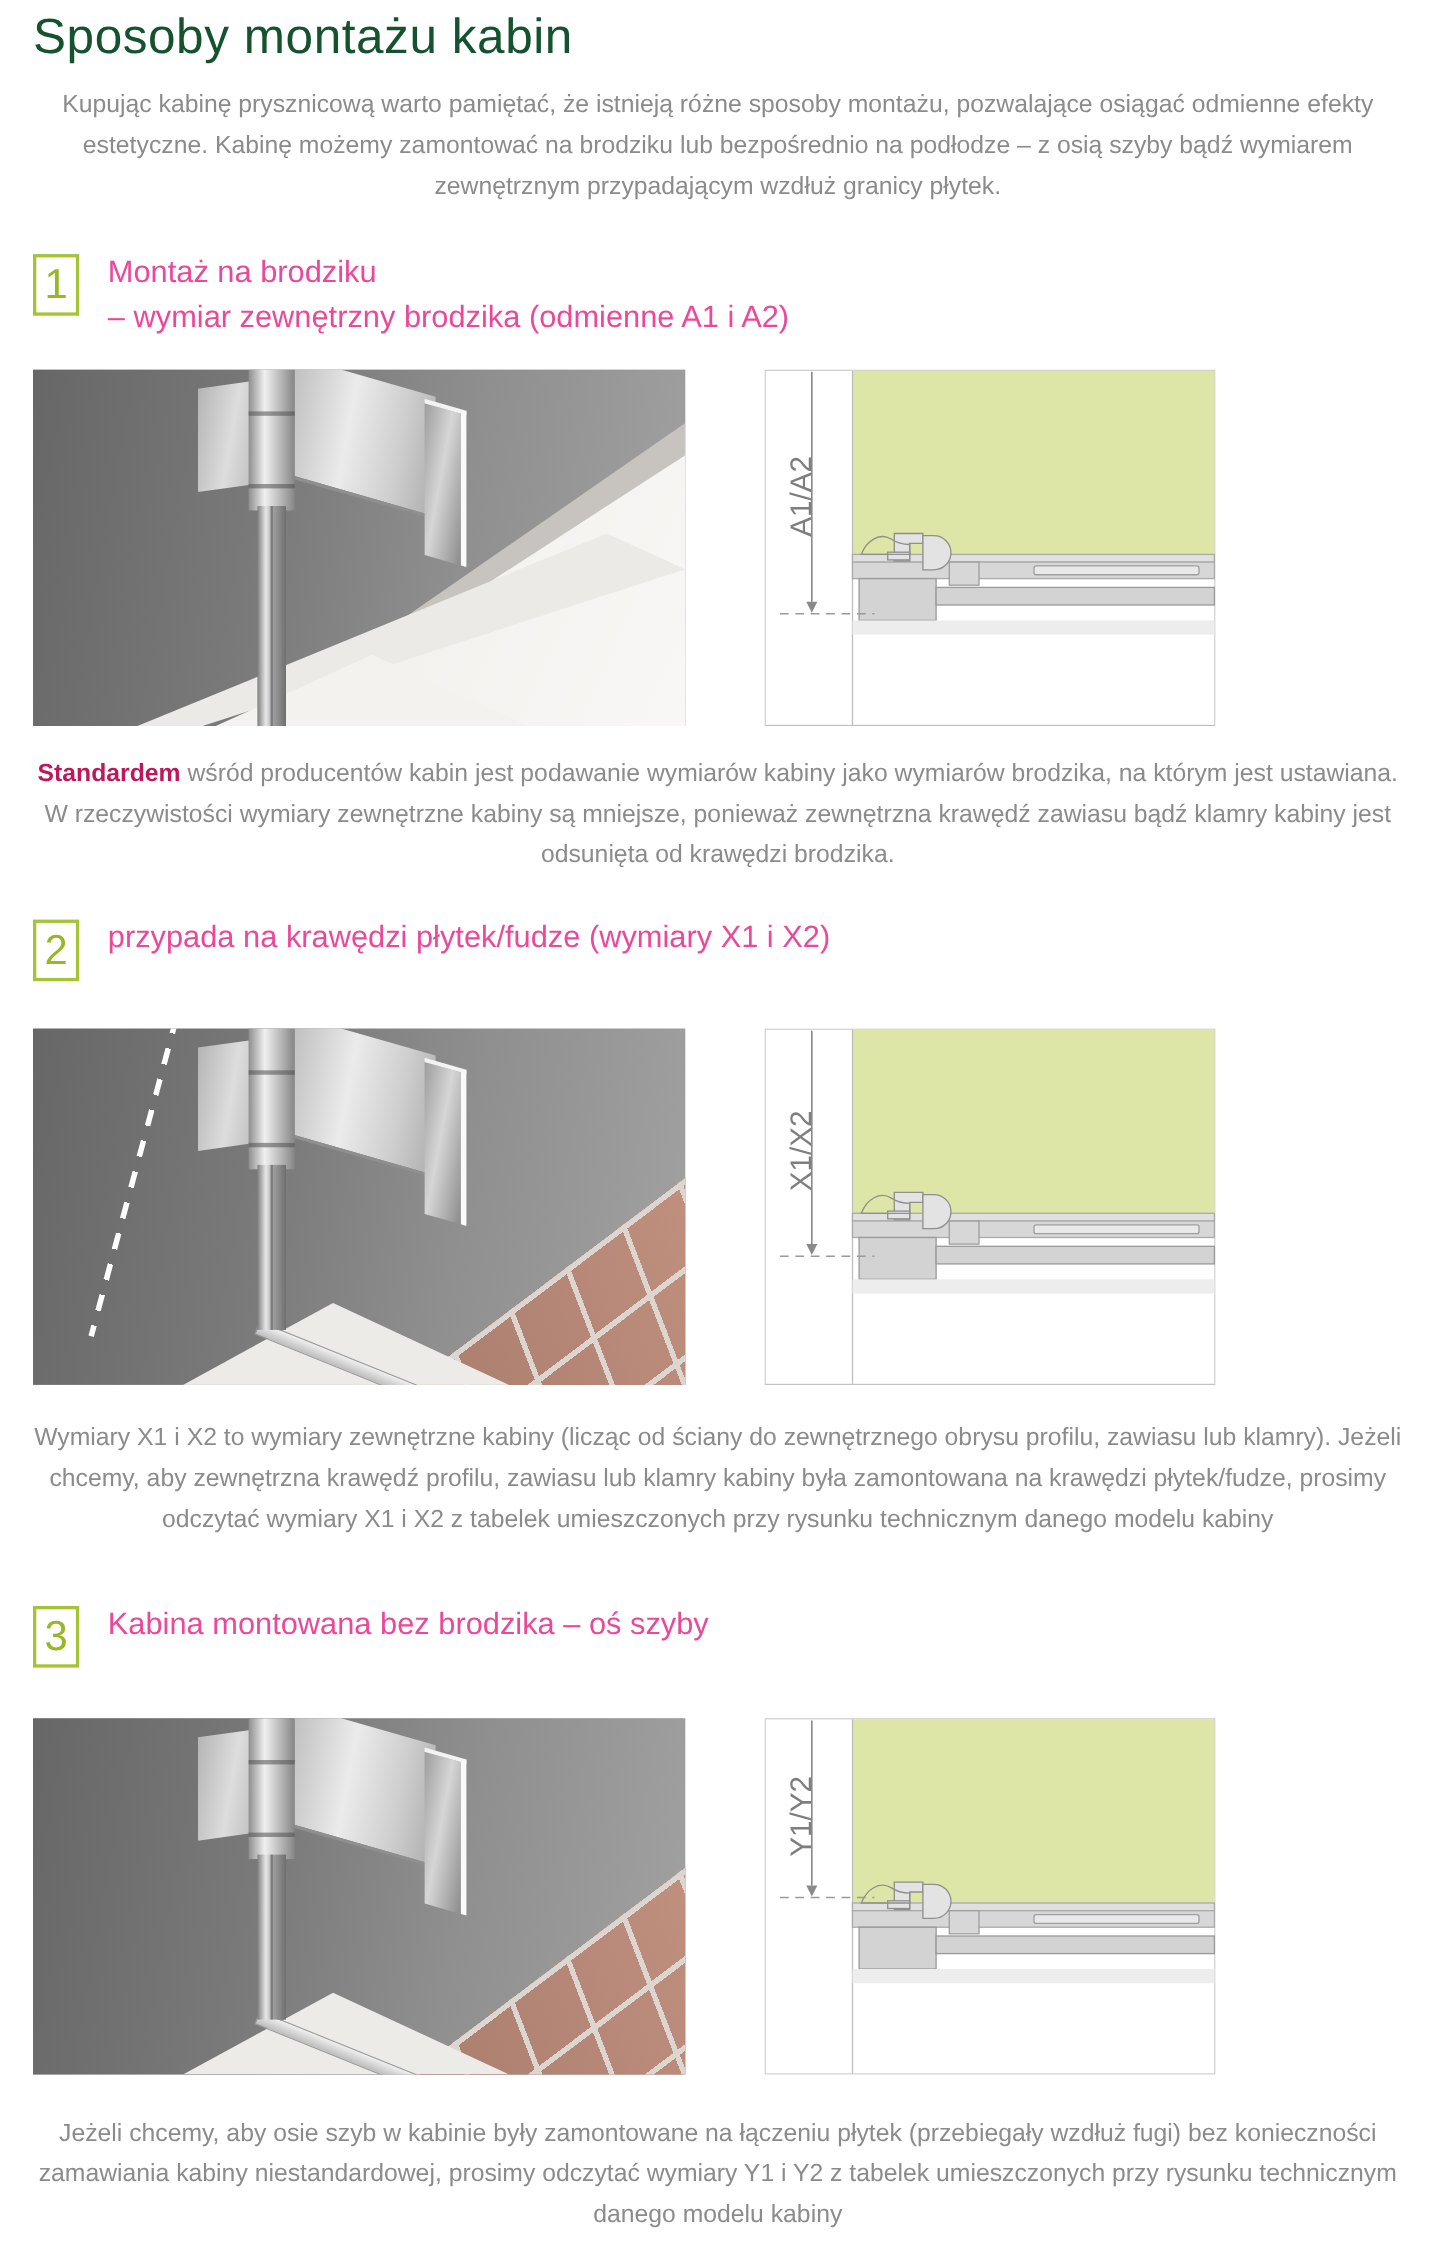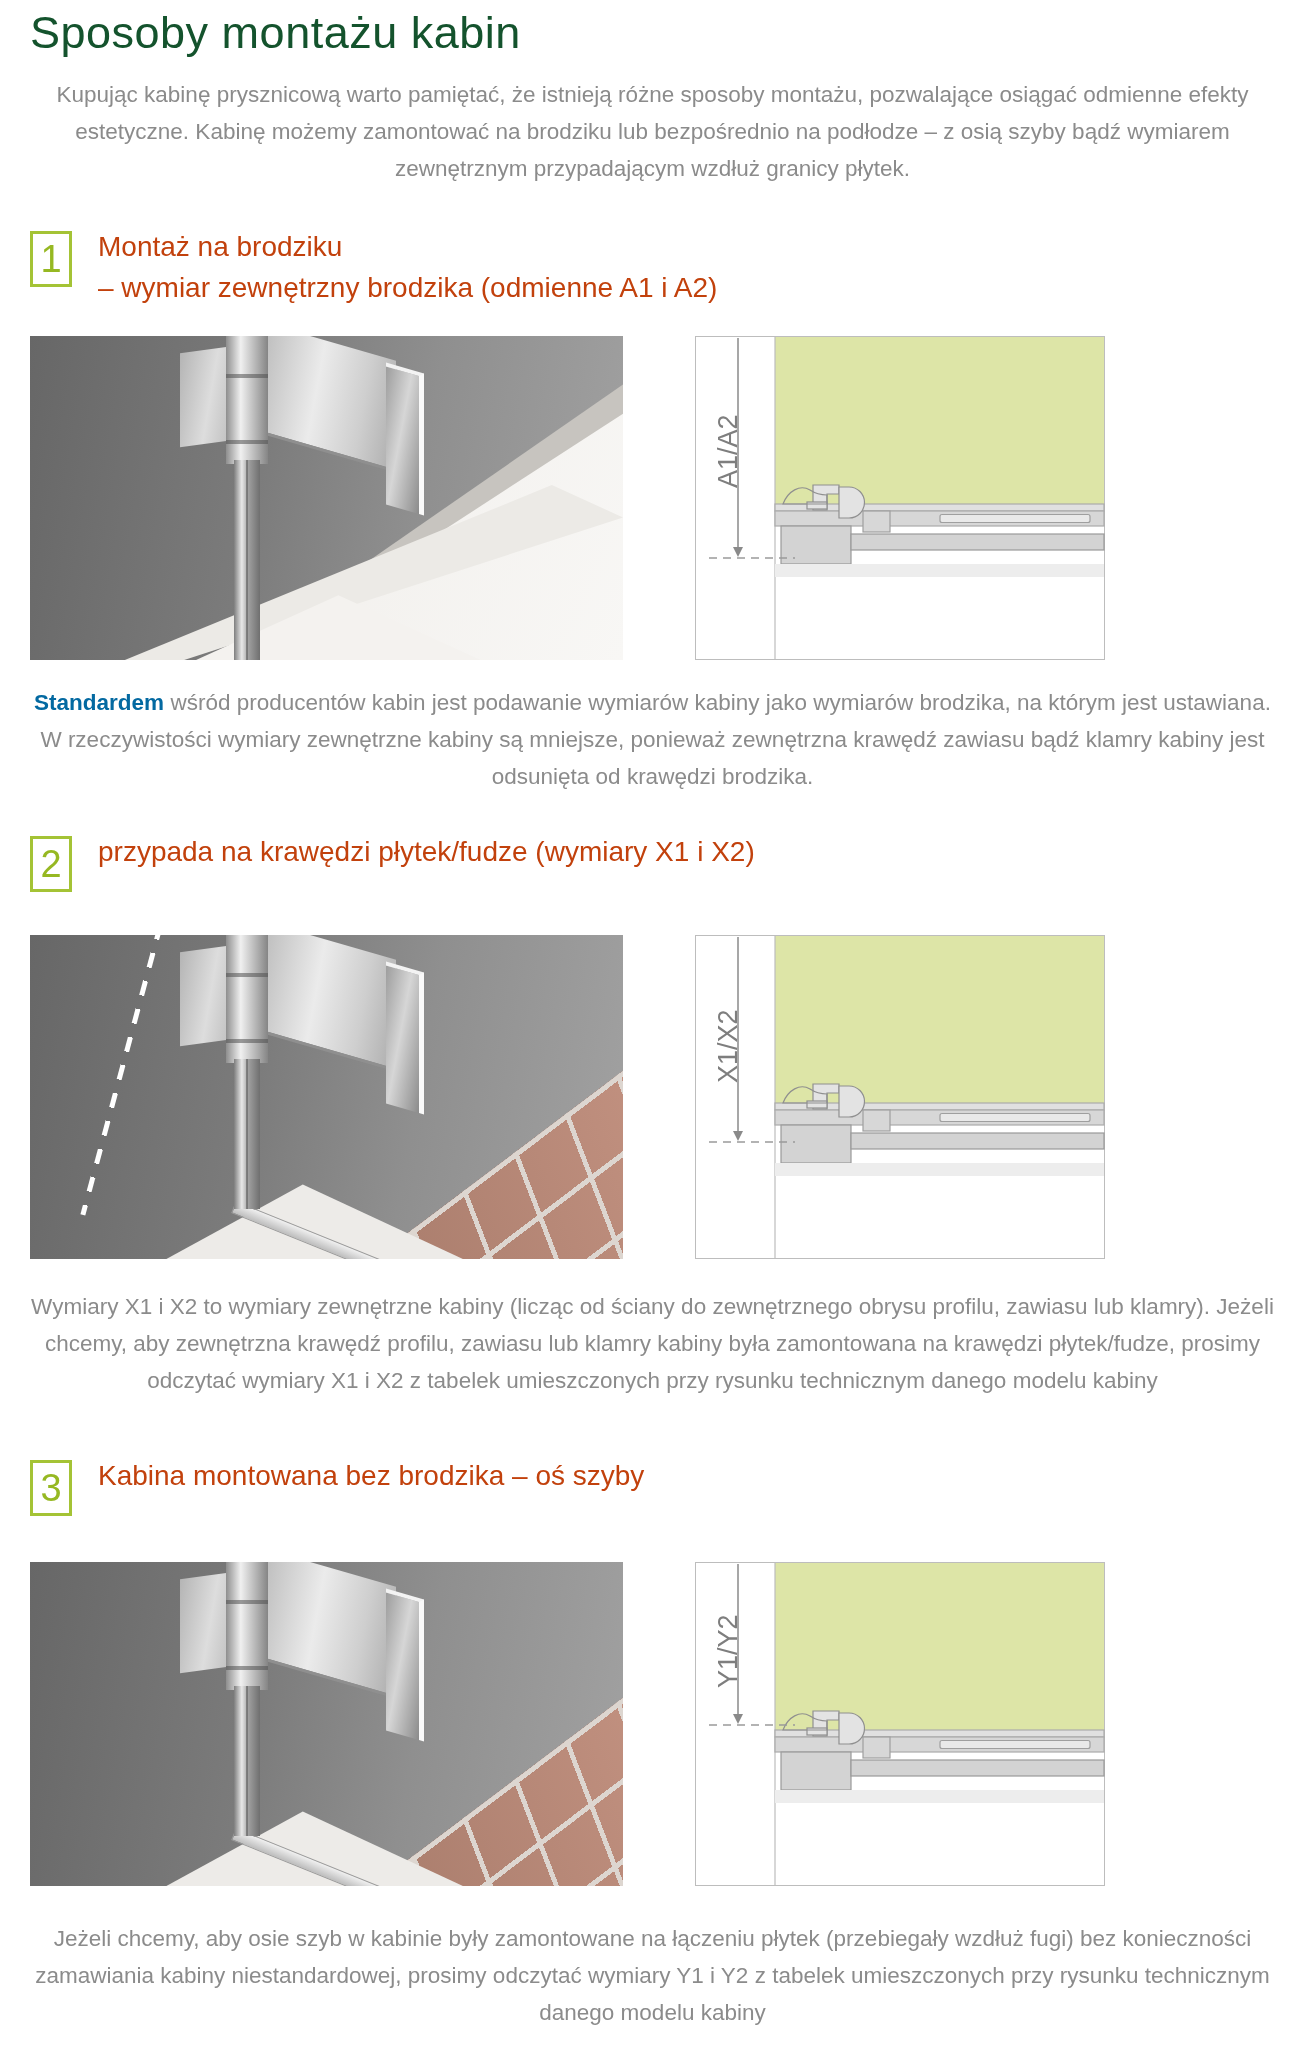--- a/index.html
+++ b/index.html
@@ -8,29 +8,29 @@
     font-family:"Liberation Sans",sans-serif;overflow:hidden;
   }
   .abs{position:absolute;left:30px;}
   .title{
     color:#14532d;font-size:45px;font-weight:400;letter-spacing:.5px;
     margin:0;line-height:58px;
   }
   .body-text{
     color:#8b8b8b;font-size:22.5px;line-height:37px;margin:0;width:1245px;text-align:center;
   }
-  .body-text .bold{font-weight:bold;color:#0369a1;}
+  .body-text .bold{font-weight:bold;color:#be185d;}
   .sec-header{display:flex;gap:26px;align-items:flex-start;}
   .num-box{
     width:42px;height:56px;border:3px solid #a4c335;color:#96b822;
     font-size:38px;display:flex;align-items:center;justify-content:center;
     box-sizing:border-box;font-weight:400;
   }
   .sec-heading{margin-top:-5px;}
-  .h-line{color:#c2410c;font-size:28px;line-height:41px;font-weight:400;}
+  .h-line{color:#ec4899;font-size:28px;line-height:41px;font-weight:400;}
   .row{height:324px;}
   
   .photo{
     position:absolute;left:0;top:0;width:593px;height:324px;overflow:hidden;
     background:linear-gradient(100deg,#676767 0%,#7b7b7b 38%,#8f8f8f 64%,#a2a2a2 100%);
   }
   .photo .poly{position:absolute;inset:0;}
   
   .tray-rim{background:#c7c4bf;clip-path:polygon(33% 100%,100% 15%,100% 28%,38% 100%);}
   .tray-top{

